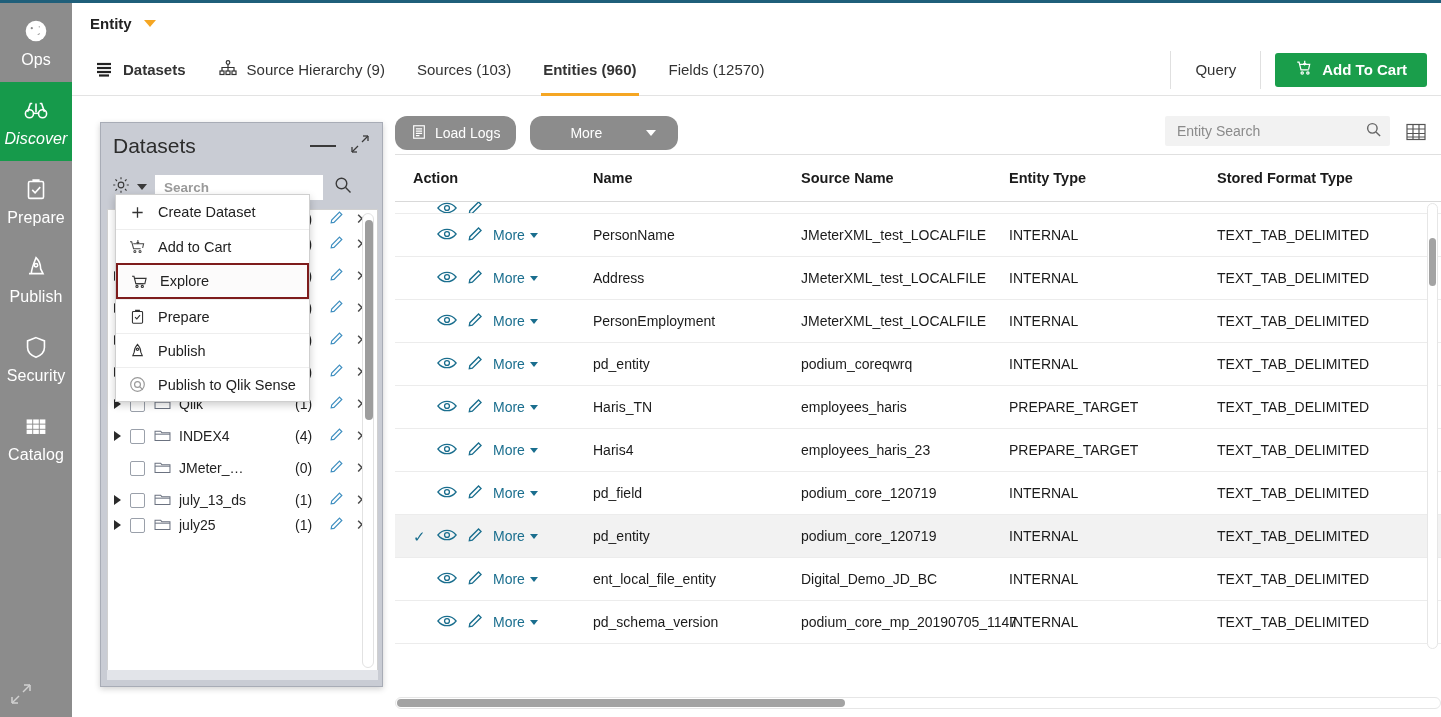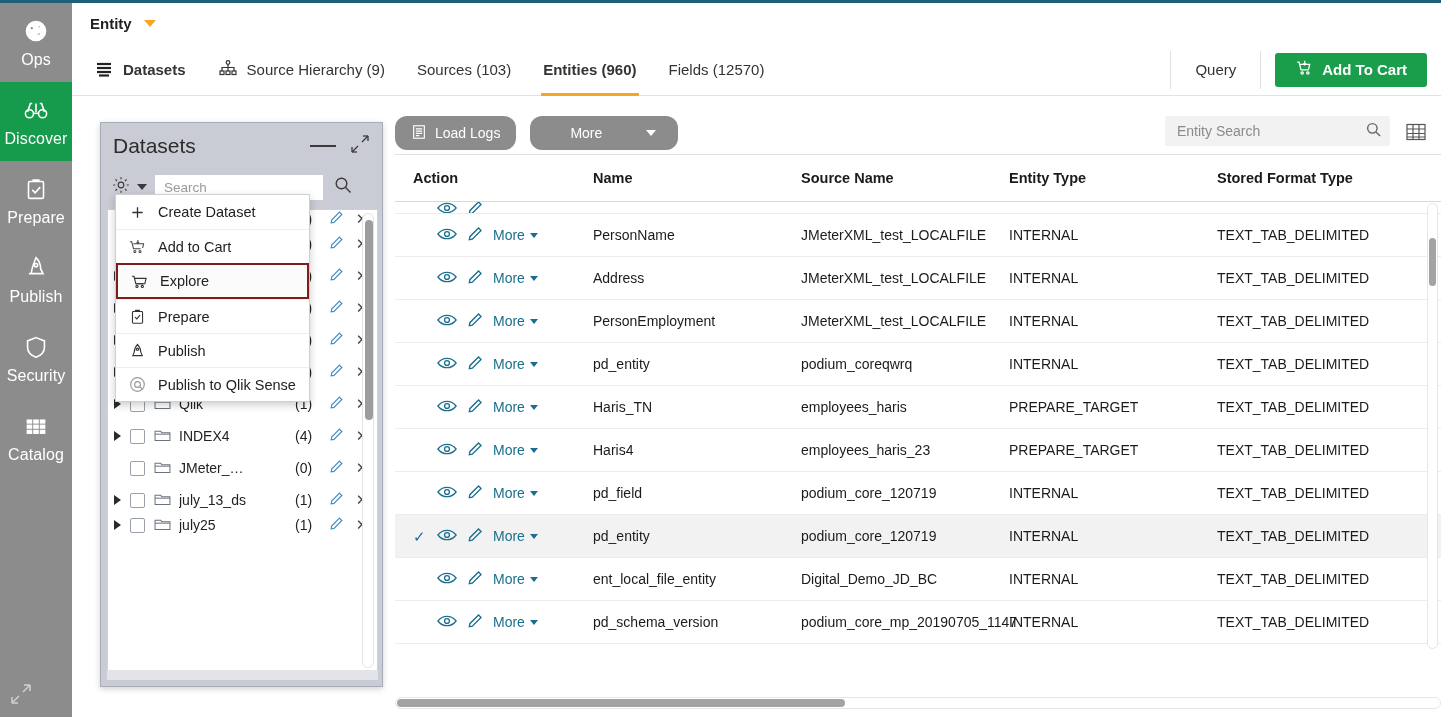--- a/index.html
+++ b/index.html
@@ -15,21 +15,21 @@
   .rail {
     position: absolute; left: 0; top: 0; width: 72px; height: 717px;
     background: #8c8c8c;
     border-top: 3px solid #1f5f7a;
   }
   .rail-item {
     width: 72px; height: 79px;
     display: flex; flex-direction: column; align-items: center; justify-content: center;
     gap: 5px; cursor: pointer;
   }
-  .rail-item.active { background: #169a4b; }
+  .rail-item.active { background: #169a4b; font-style: italic; }
   .rail-label { color: #ffffff; font-size: 16px; letter-spacing: .1px; }
   .rail-icon { width: 30px; height: 30px; display: block; }
   .rail-icon svg { width: 30px; height: 30px; display: block; }
   .rail-expand {
     position: absolute; left: 8px; bottom: 10px; width: 26px; height: 26px;
     opacity: .75; cursor: pointer;
   }
 
   
   .topbar {
@@ -191,21 +191,21 @@
     width: 0; height: 0;
     border-left: 5px solid transparent; border-right: 5px solid transparent;
     border-top: 6px solid #3a3a3a;
   }
   .ds-search {
     width: 168px; height: 25px; background: #fff; border: 1px solid #fff;
     display: flex; align-items: center; padding: 0 8px; margin-left: 2px;
   }
   .ds-search input {
     border: none; outline: none; width: 100%; font-size: 13.5px; color: #8b5cf6;
-    font-family: "Liberation Sans", sans-serif; background: transparent;
+    font-family: "Liberation Sans", sans-serif; background: transparent; font-weight: bold;
   }
   .ds-search input::placeholder { color: #9a9a9a; }
   .ds-list {
     position: absolute; left: 6px; top: 86px; width: 271px; height: 463px;
     background: #fff; border: 1px solid #d0d0d0; overflow: hidden;
   }
   .ds-row {
     display: flex; align-items: center; height: 32px; padding: 0 4px 0 6px;
     font-size: 14px; color: #222;
   }

